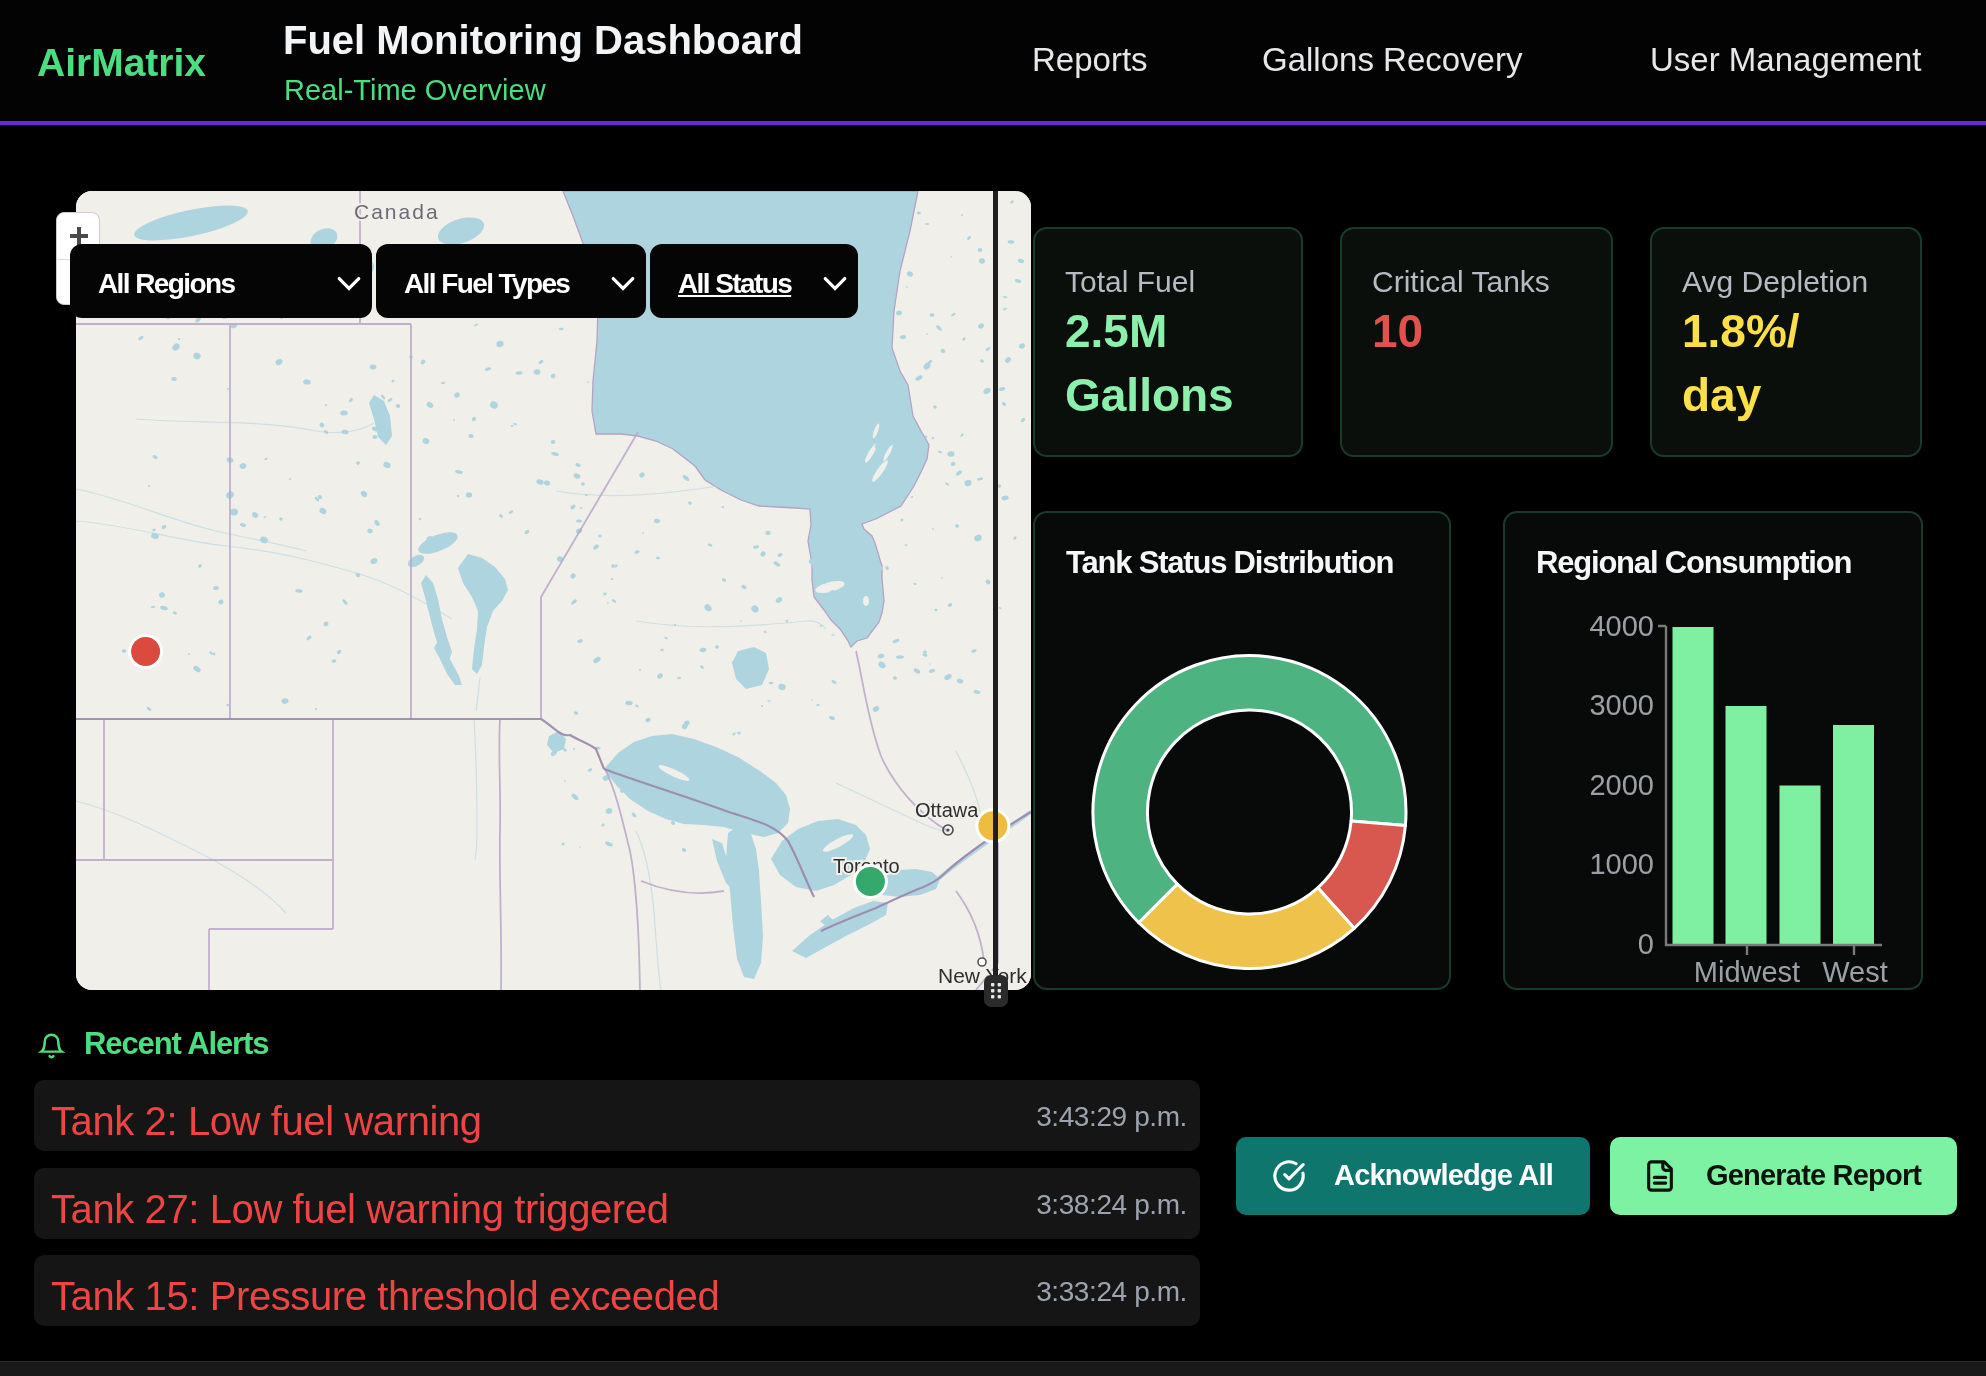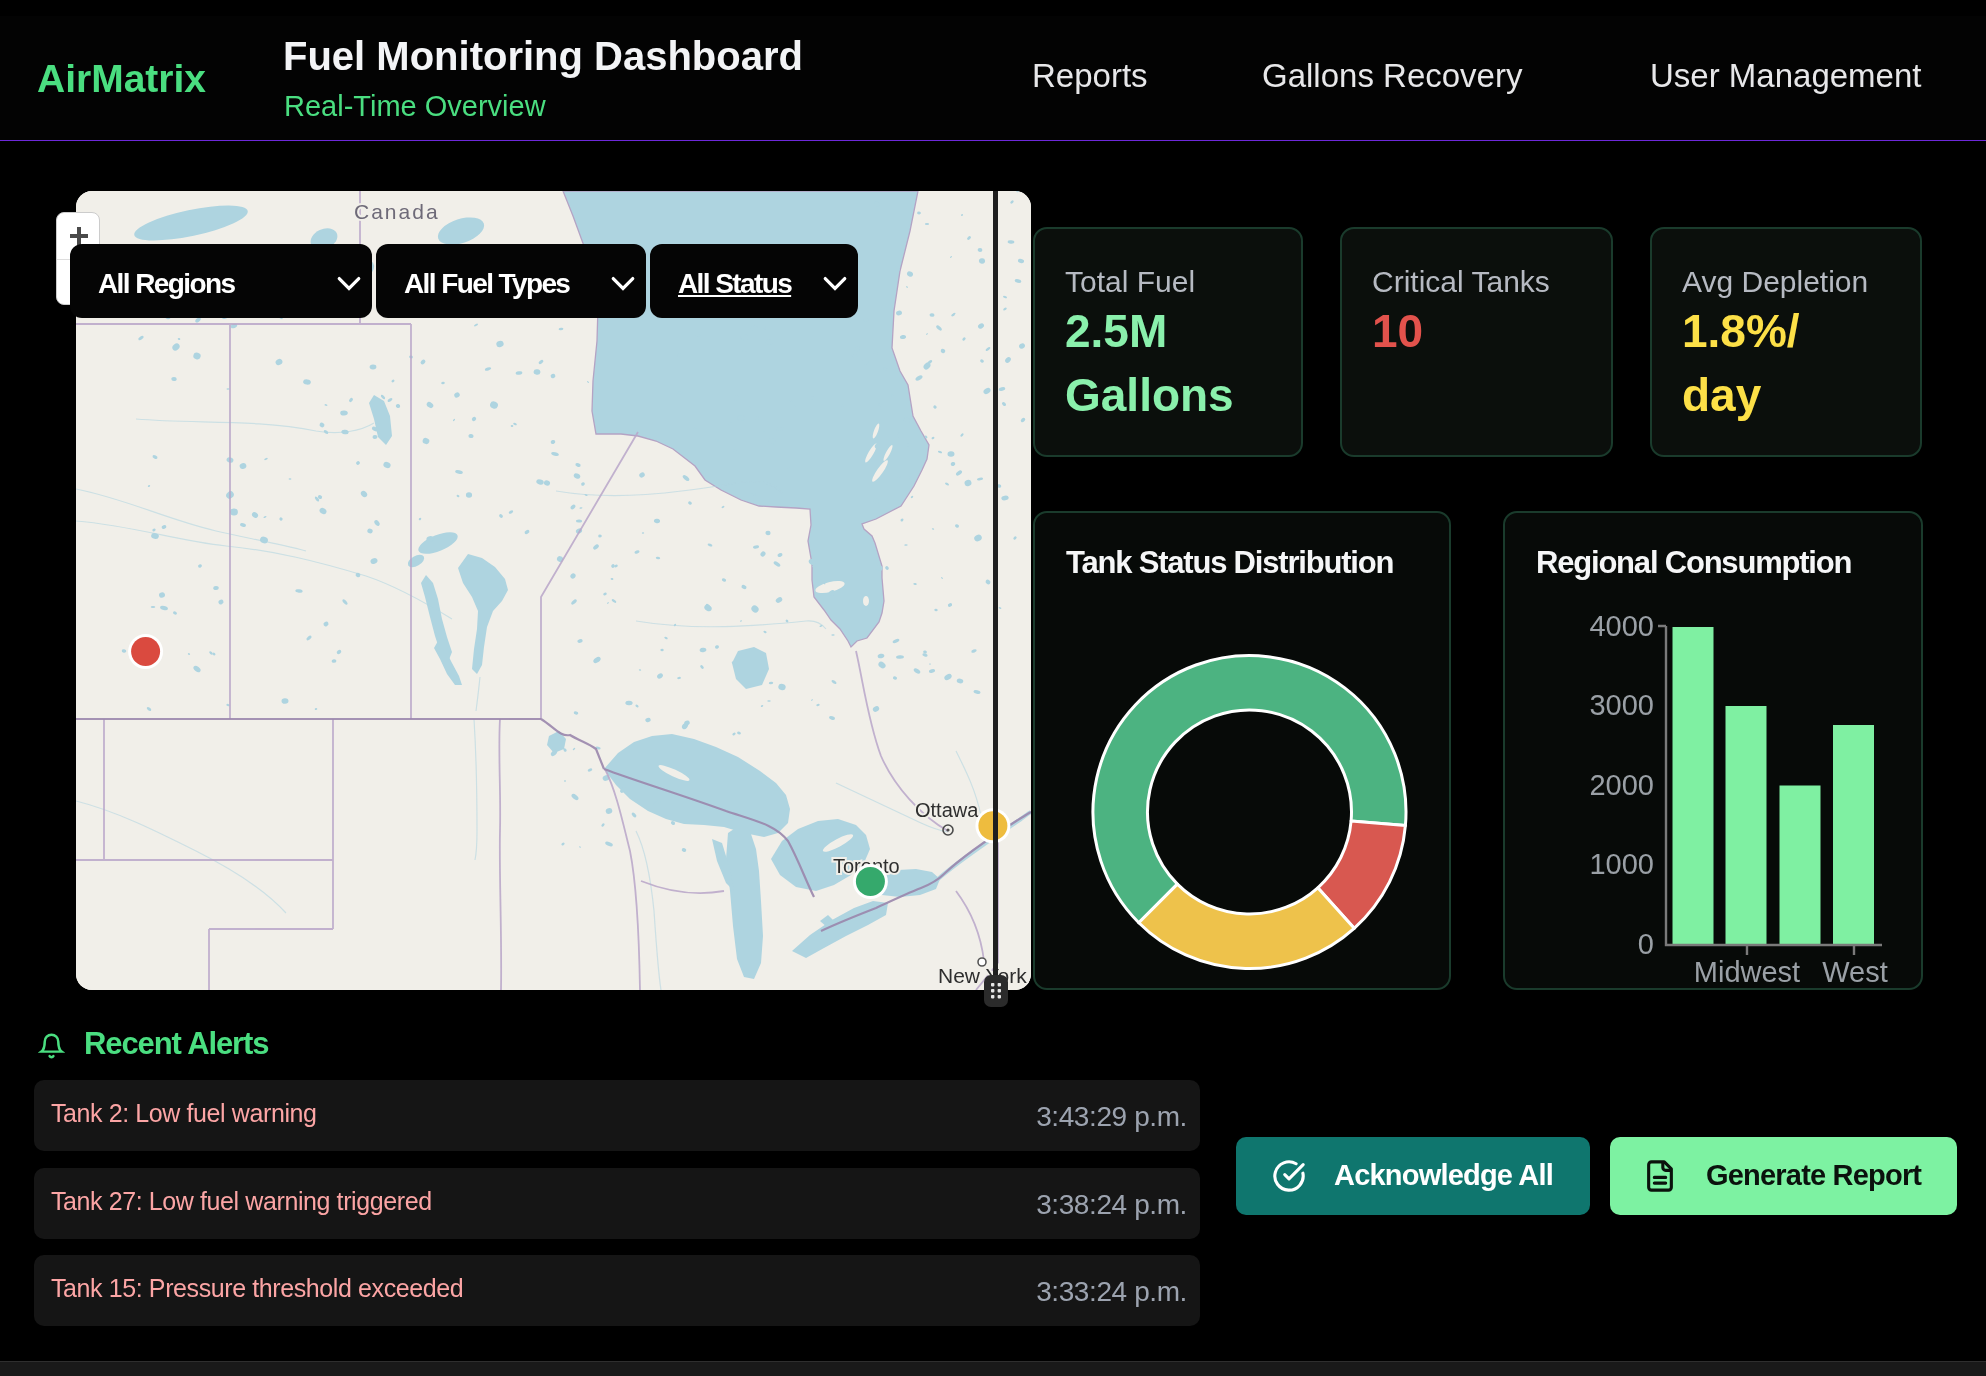--- a/index.html
+++ b/index.html
@@ -1,21 +1,21 @@
 <!DOCTYPE html>
 <html><head>
 <meta charset="utf-8">
 <style>
 * { margin:0; padding:0; box-sizing:border-box; }
 html,body { width:1986px; height:1376px; background:#000; overflow:hidden;
   font-family:"Liberation Sans", sans-serif; }
 .abs { position:absolute; }
 
-#header { position:absolute; left:0; top:16px; width:1986px; height:125px; background:#030303;
-  border-bottom:1px solid #6d28d9; }
+#header { position:absolute; left:0; top:0; width:1986px; height:125px; background:#030303;
+  border-bottom:4px solid #6d28d9; }
 #logo { position:absolute; left:37px; top:41px; font-size:39px; font-weight:bold; color:#4ade80; }
 #title { position:absolute; left:283px; top:18px; font-size:40px; font-weight:bold; color:#f3f4f6; }
 #subtitle { position:absolute; left:284px; top:74px; font-size:29px; color:#4ade80; }
 .nav { position:absolute; top:41px; font-size:33px; font-weight:500; color:#e7e7e9; }
 
 #map { position:absolute; left:38px; top:191px; width:955px; height:799px;
   border-radius:16px; overflow:hidden; background:#f2f0ec;margin-left:38px; }
 #zoomctl { position:absolute; left:56px; top:212px; width:44px; height:93px; background:#fff;
   border-radius:8px; border:1px solid #ccc; }
 #zoomctl .zline { position:absolute; left:0; top:46px; width:44px; height:1px; background:#ddd; }
@@ -27,21 +27,21 @@
   border:2px solid #1a3b2c; border-radius:14px; }
 .statlabel { position:absolute; left:30px; top:36px; font-size:30px; font-weight:500; color:#b6bac2; }
 .statvalue { position:absolute; left:30px; top:70px; font-size:46px; font-weight:bold; line-height:64px; }
 .chartcard { position:absolute; top:511px; height:479px; background:#070a08;
   border:2px solid #1a3b2c; border-radius:14px; }
 .charttitle { position:absolute; left:31px; top:32px; font-size:31px; font-weight:bold; color:#f5f6f7; letter-spacing:-1.2px; }
 
 #bottom { position:absolute; left:0; top:990px; width:1986px; height:371px; background:#000; }
 #ralerts { position:absolute; left:84px; top:36px; font-size:31px; font-weight:bold; color:#4ade80; letter-spacing:-1.1px; }
 .arow { position:absolute; left:34px; width:1166px; height:71px; background:#151515; border-radius:10px; }
-.atext { position:absolute; left:17px; top:19px; font-size:25px; color:#fca5a5; letter-spacing:-0.4px; }
+.atext { position:absolute; left:17px; top:19px; font-size:40px; color:#ef4444; letter-spacing:-0.4px; }
 .atime { position:absolute; right:13px; top:21px; font-size:28px; color:#9ca3af; letter-spacing:-0.4px; }
 #ackbtn { position:absolute; left:1236px; top:147px; width:354px; height:78px; background:#0f766e;
   border-radius:10px; color:#fff; font-size:29px; font-weight:bold; letter-spacing:-0.8px; }
 #genbtn { position:absolute; left:1610px; top:147px; width:347px; height:78px; background:#7df2a2;
   border-radius:10px; color:#0b120d; font-size:29px; font-weight:bold; letter-spacing:-0.8px; }
 #bottomstrip { position:absolute; left:0; top:1361px; width:1986px; height:15px; background:#191919;
   border-top:1px solid #2e2e2e; }
 </style>
 </head>
 <body>

